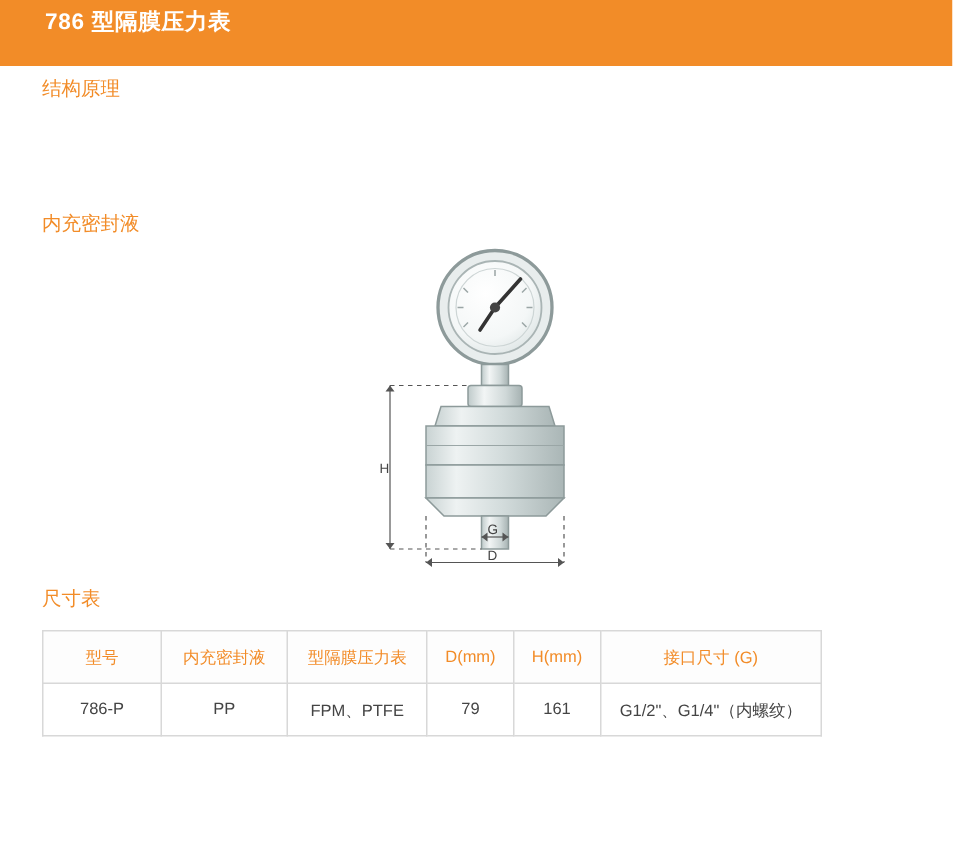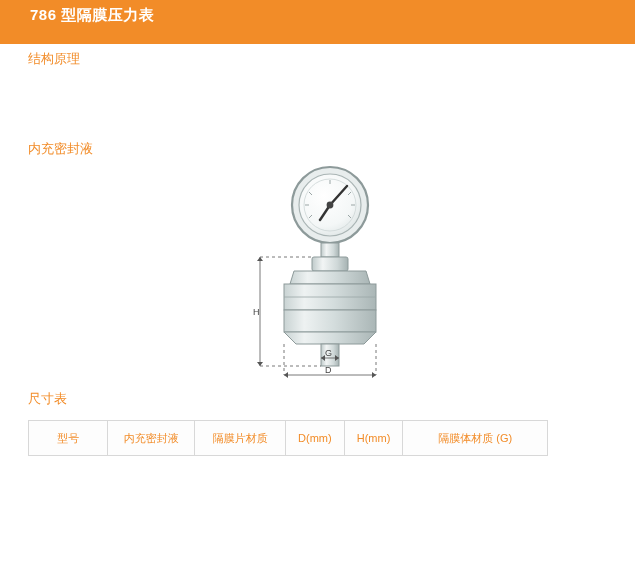--- a/index.html
+++ b/index.html
@@ -214,23 +214,31 @@
     </svg>
   </div>
 
   <div class="section-title" id="sec-table">尺寸表</div>
 
   <table class="spec-table">
     <thead>
       <tr>
         <th class="col-model">型号</th>
         <th class="col-body">内充密封液</th>
-        <th class="col-dia">隔膜片材质</th>
+        <th class="col-dia">型隔膜压力表</th>
         <th class="col-d">D(mm)</th>
         <th class="col-h">H(mm)</th>
-        <th class="col-conn">隔膜体材质 (G)</th>
+        <th class="col-conn">接口尺寸 (G)</th>
       </tr>
     </thead>
     <tbody>
+      <tr>
+        <td>786-P</td>
+        <td>PP</td>
+        <td>FPM、PTFE</td>
+        <td>79</td>
+        <td>161</td>
+        <td>G1/2"、G1/4"（内螺纹）</td>
+      </tr>
     </tbody>
   </table>
 
 </div>
 
 </body></html>

